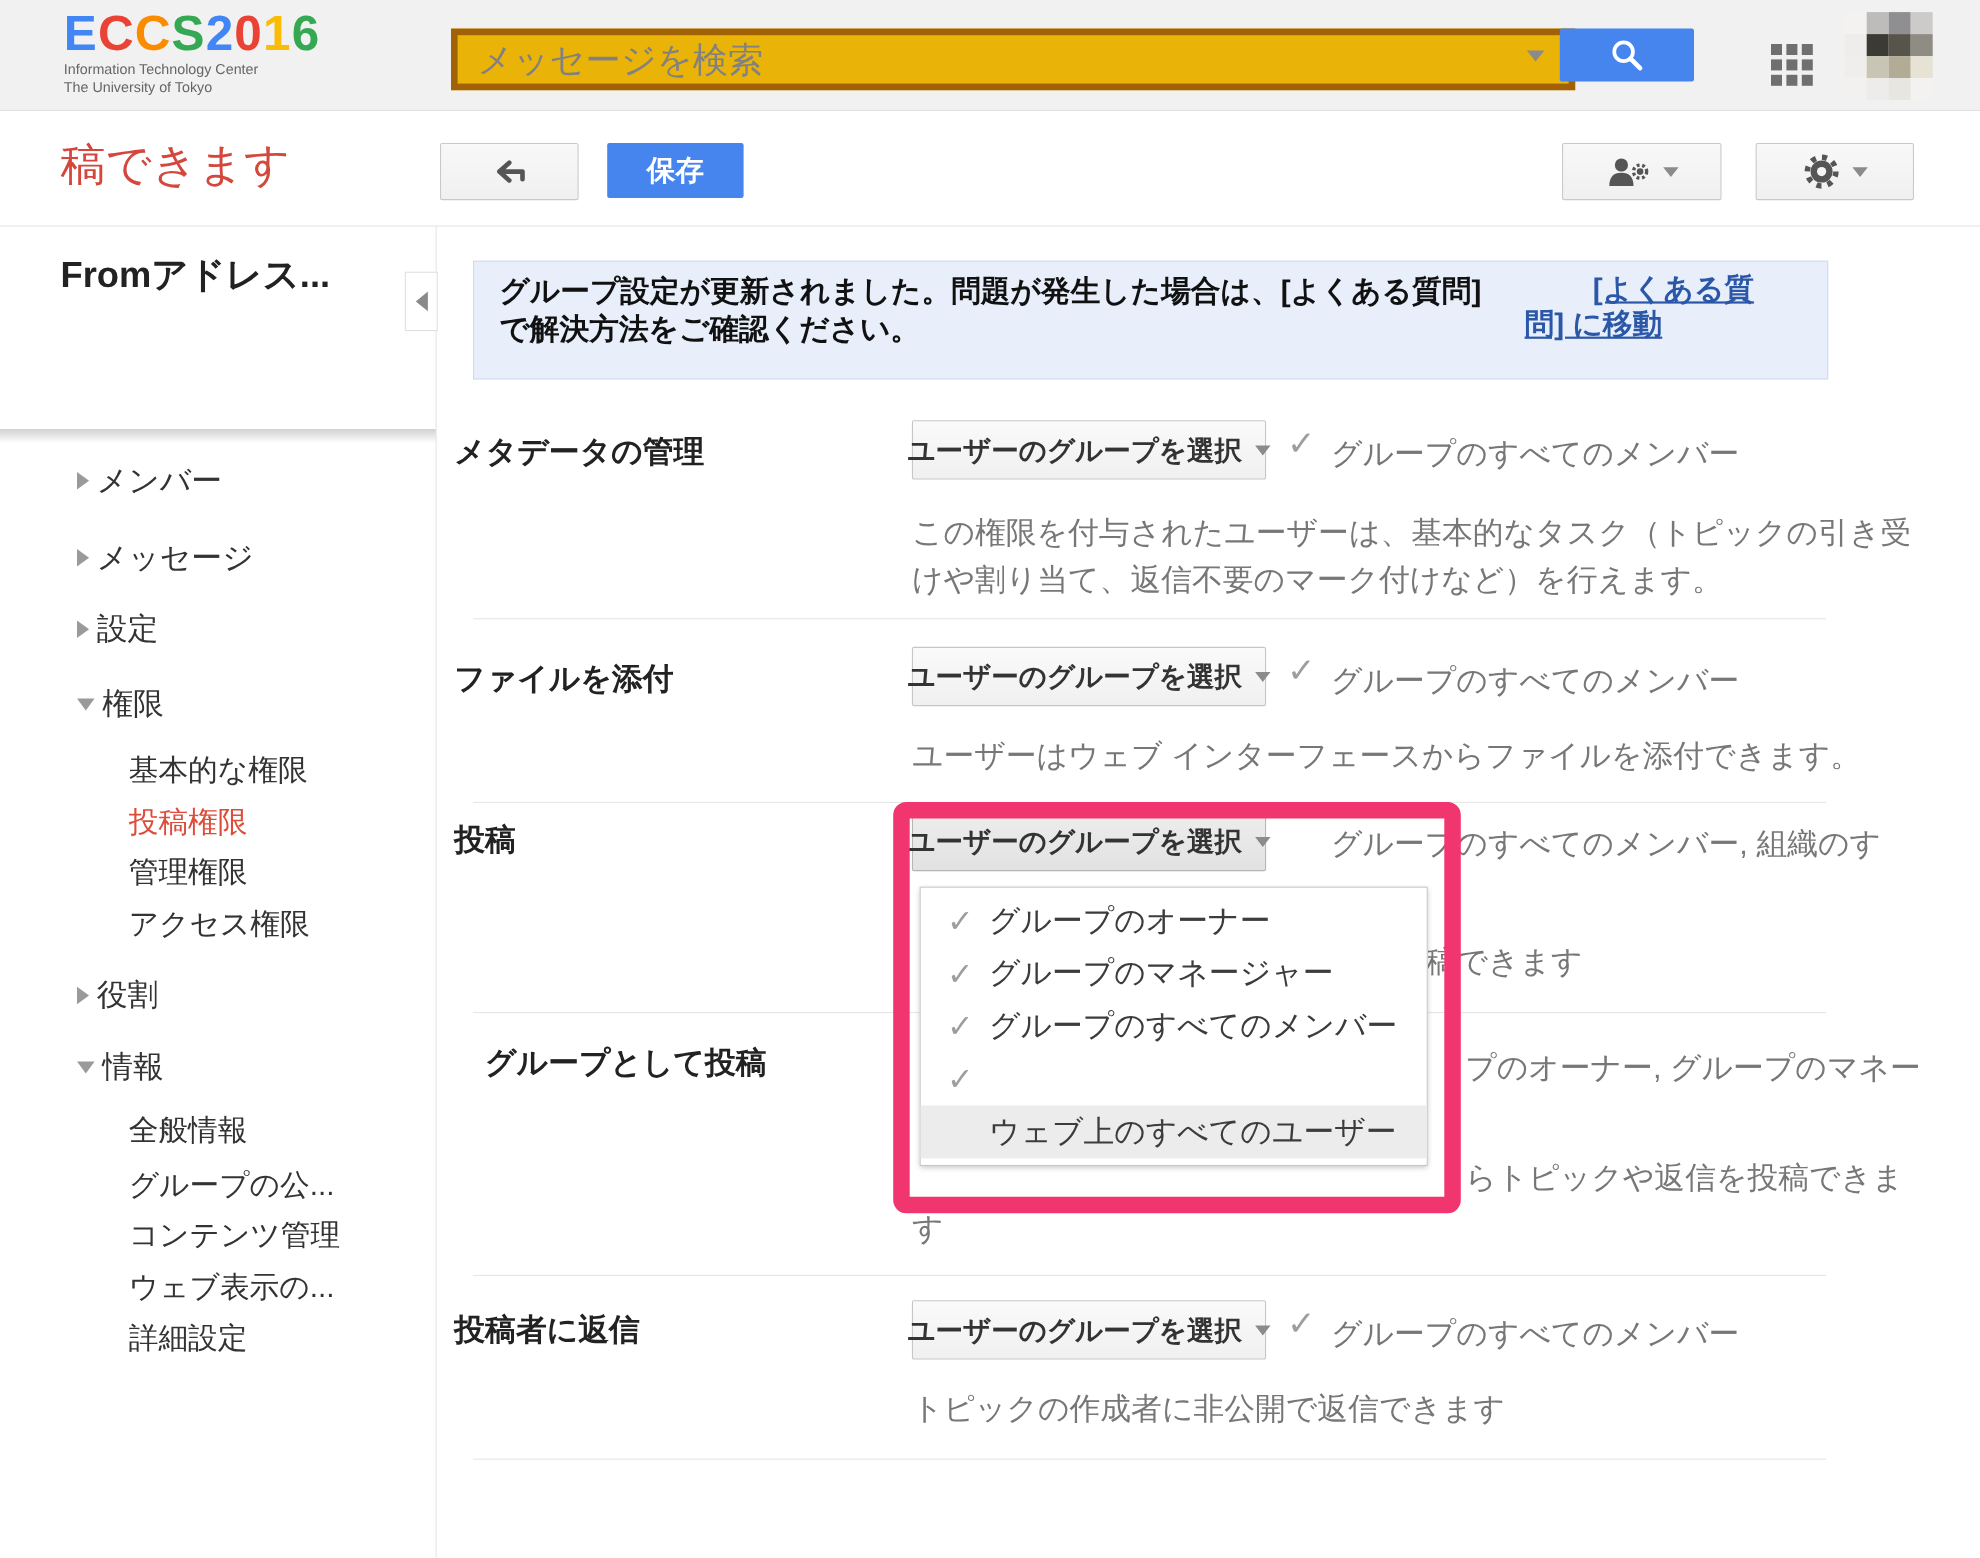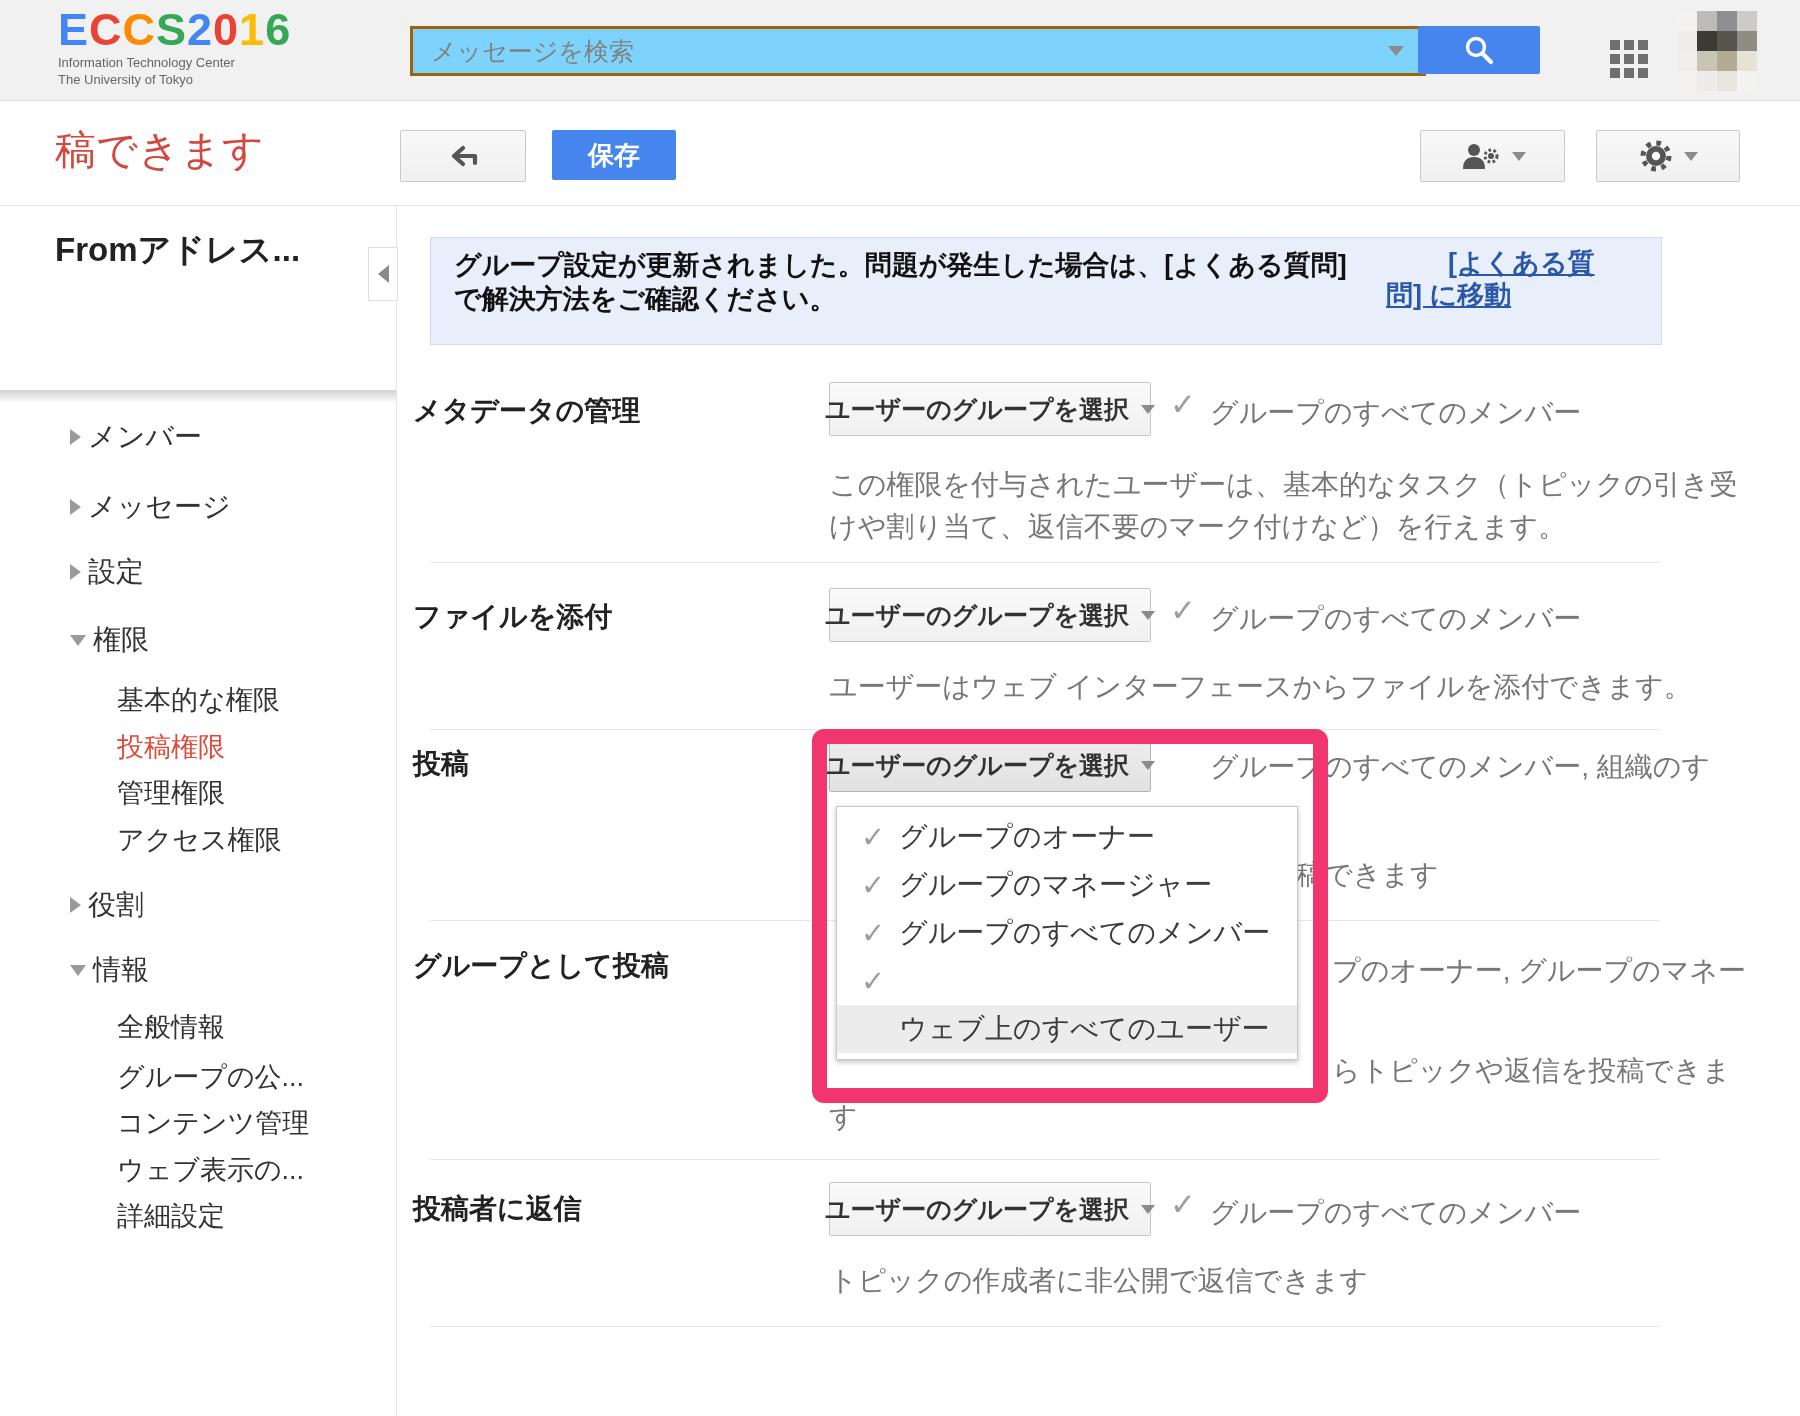--- a/index.html
+++ b/index.html
@@ -5,22 +5,22 @@
   html,body{margin:0;padding:0;}
   body{
     width:1800px;height:1416px;position:relative;overflow:hidden;
     background:#fff;font-family:"Liberation Sans","DejaVu Sans",sans-serif;color:#222;
   }
   
   #hdr1{position:absolute;left:0;top:0;width:1800px;height:100px;background:#f1f1f1;border-bottom:1px solid #e0e0e0;}
   #logo{position:absolute;left:58px;top:6px;width:240px;cursor:pointer;}
   #logo-word{font-size:45px;font-weight:bold;letter-spacing:1px;line-height:48px;}
   .logo-sub{font-size:13px;color:#666;line-height:17px;}
-  #search-input{position:absolute;left:410px;top:26px;width:952px;height:44px;border:3px solid #a16207;
-    background:#7dd3fc;font-size:25px;color:#444;padding:0 40px 0 18px;outline:none;
+  #search-input{position:absolute;left:410px;top:26px;width:952px;height:44px;border:6px solid #a16207;
+    background:#eab308;font-size:32px;color:#444;padding:0 40px 0 18px;outline:none;
     font-family:"Liberation Sans","DejaVu Sans",sans-serif;}
   #search-input::placeholder{color:#818181;opacity:1;}
   #search-caret{position:absolute;left:1388px;top:46px;width:0;height:0;cursor:pointer;
     border-left:8px solid transparent;border-right:8px solid transparent;border-top:10px solid #8b8b8b;}
   #search-btn{position:absolute;left:1418px;top:26px;width:122px;height:48px;background:#4684ee;border:none;
     border-radius:2px;cursor:pointer;display:flex;align-items:center;justify-content:center;}
   #apps-grid{position:absolute;left:1610px;top:40px;width:38px;height:38px;display:grid;
     grid-template-columns:repeat(3,10px);grid-template-rows:repeat(3,10px);gap:4px;cursor:pointer;}
   #apps-grid div{background:#6f6f6f;}
   #avatar{position:absolute;left:1677px;top:11px;width:80px;height:80px;display:grid;
@@ -240,21 +240,21 @@
 
 <div class="rlabel" style="top:745px;">投稿</div>
 <div class="dd pressed" style="top:738px;">
   <span class="ddtext">ユーザーのグループを選択</span>
   <span class="tri-dn"></span>
 </div>
 <div class="rvalue clip3" style="top:748px;">グループのすべてのメンバー, 組織のす</div>
 <div class="rdesc" style="left:1296px;top:856px;">稿できます</div>
 <div class="hr" style="top:920px;"></div>
 
-<div class="rlabel" style="top:947px;">グループとして投稿</div>
+<div class="rlabel" style="top:947px;margin-left:28px;">グループとして投稿</div>
 <div class="rvalue" style="left:1332px;top:952px;">プのオーナー, グループのマネー</div>
 <div class="rdesc" style="left:1332px;top:1052px;">らトピックや返信を投稿できま</div>
 <div class="rdesc" style="top:1098px;">す</div>
 <div class="hr" style="top:1159px;"></div>
 
 <div class="rlabel" style="top:1190px;">投稿者に返信</div>
 <div class="dd" style="top:1182px;">
   <span class="ddtext">ユーザーのグループを選択</span>
   <span class="tri-dn"></span>
 </div>

